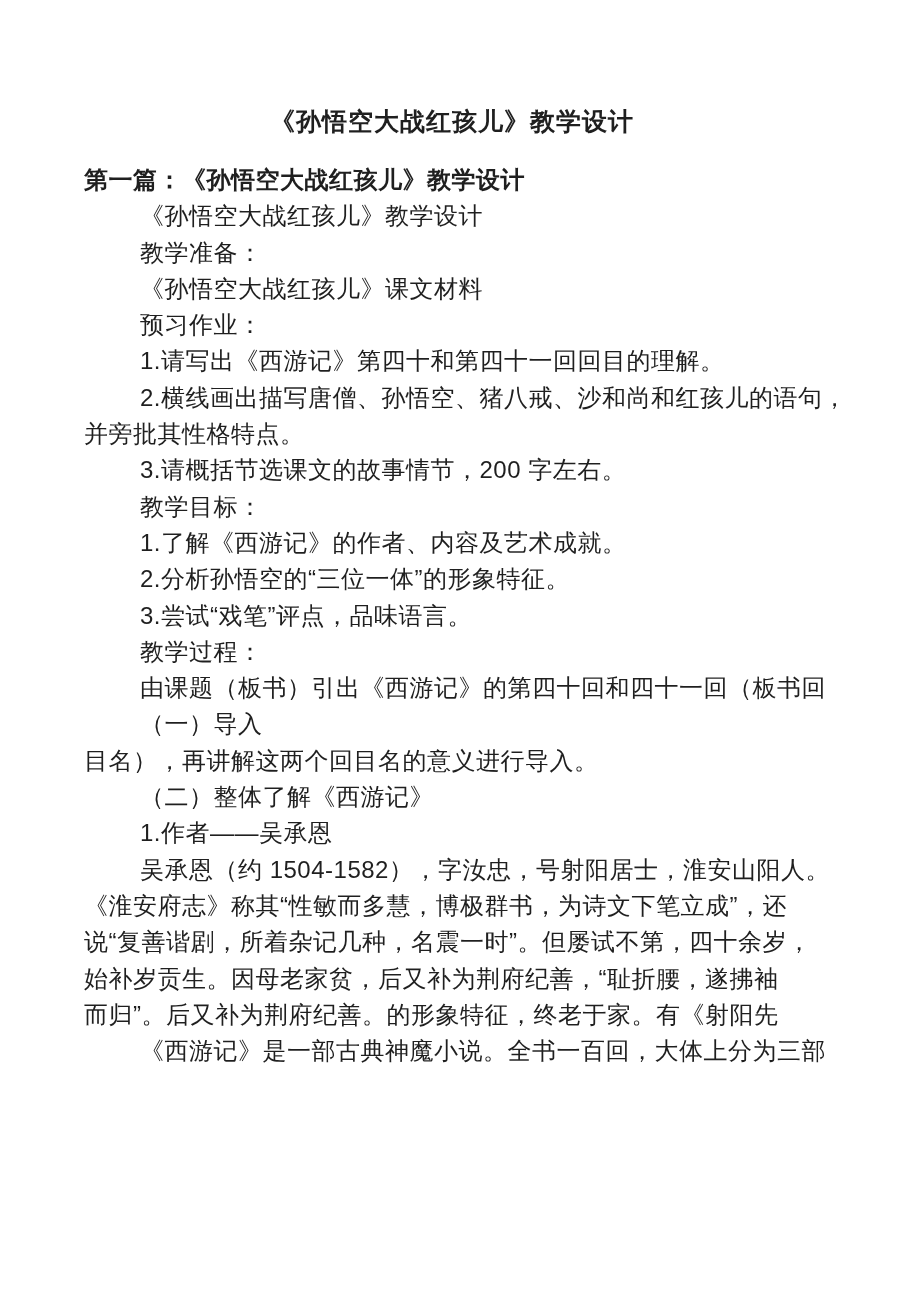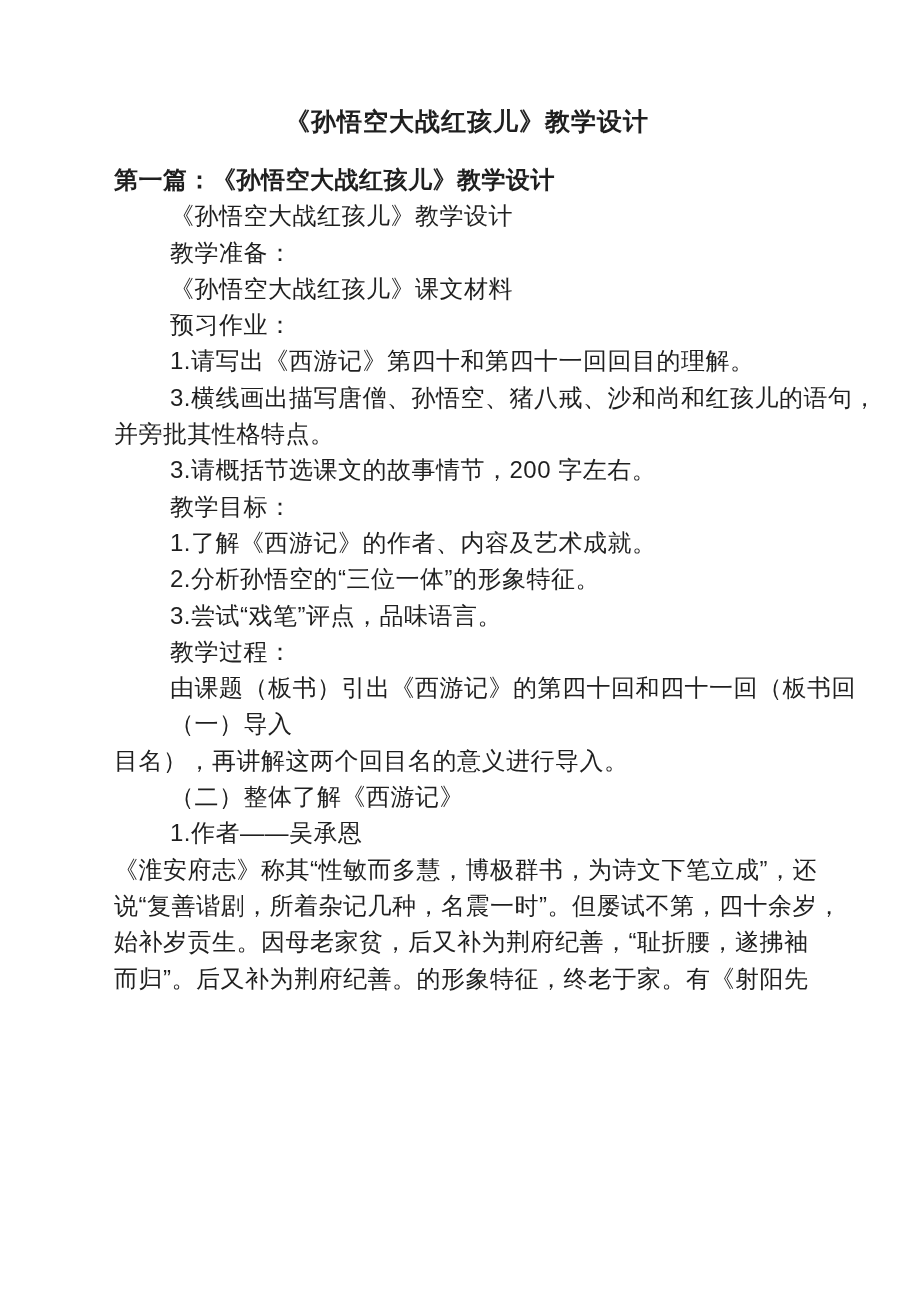--- a/index.html
+++ b/index.html
@@ -12,21 +12,21 @@
       width: 920px;
       height: 1302px;
       background: #ffffff;
       overflow: hidden;
       font-family: "Liberation Sans", "DejaVu Sans", sans-serif;
       color: #1f1f1f;
     }
     .content {
       box-sizing: border-box;
       width: 920px;
-      padding: 100px 100px 0 114px;
+      padding: 100px 100px 0 84px;
     }
     .doc-title {
       font-size: 25px;
       font-weight: bold;
       text-align: center;
       line-height: 42px;
       letter-spacing: 1px;
       margin: 0 0 20px 0;
       white-space: nowrap;
     }
@@ -51,32 +51,34 @@
 
     <div class="doc-title">《孙悟空大战红孩儿》教学设计</div>
 
     <div class="line heading">第一篇：《孙悟空大战红孩儿》教学设计</div>
 
     <div class="line indent">《孙悟空大战红孩儿》教学设计</div>
     <div class="line indent">教学准备：</div>
     <div class="line indent">《孙悟空大战红孩儿》课文材料</div>
     <div class="line indent">预习作业：</div>
     <div class="line indent">1.请写出《西游记》第四十和第四十一回回目的理解。</div>
-    <div class="line indent">3.横线画出描写唐僧、孙悟空、猪八戒、沙和尚和红孩儿的语句，</div>
+    <div class="line indent">2.横线画出描写唐僧、孙悟空、猪八戒、沙和尚和红孩儿的语句，</div>
     <div class="line">并旁批其性格特点。</div>
     <div class="line indent">3.请概括节选课文的故事情节，200 字左右。</div>
     <div class="line indent">教学目标：</div>
     <div class="line indent">1.了解《西游记》的作者、内容及艺术成就。</div>
     <div class="line indent">2.分析孙悟空的“三位一体”的形象特征。</div>
     <div class="line indent">3.尝试“戏笔”评点，品味语言。</div>
     <div class="line indent">教学过程：</div>
     <div class="line indent">由课题（板书）引出《西游记》的第四十回和四十一回（板书回</div>
     <div class="line indent">（一）导入</div>
     <div class="line">目名），再讲解这两个回目名的意义进行导入。</div>
     <div class="line indent">（二）整体了解《西游记》</div>
     <div class="line indent">1.作者——吴承恩</div>
+    <div class="line indent">吴承恩（约 1504-1582），字汝忠，号射阳居士，淮安山阳人。</div>
     <div class="line">《淮安府志》称其“性敏而多慧，博极群书，为诗文下笔立成”，还</div>
     <div class="line">说“复善谐剧，所着杂记几种，名震一时”。但屡试不第，四十余岁，</div>
     <div class="line">始补岁贡生。因母老家贫，后又补为荆府纪善，“耻折腰，遂拂袖</div>
     <div class="line">而归”。后又补为荆府纪善。的形象特征，终老于家。有《射阳先</div>
+    <div class="line indent">《西游记》是一部古典神魔小说。全书一百回，大体上分为三部</div>
 
   </div>
 </div>
 
 </body></html>

